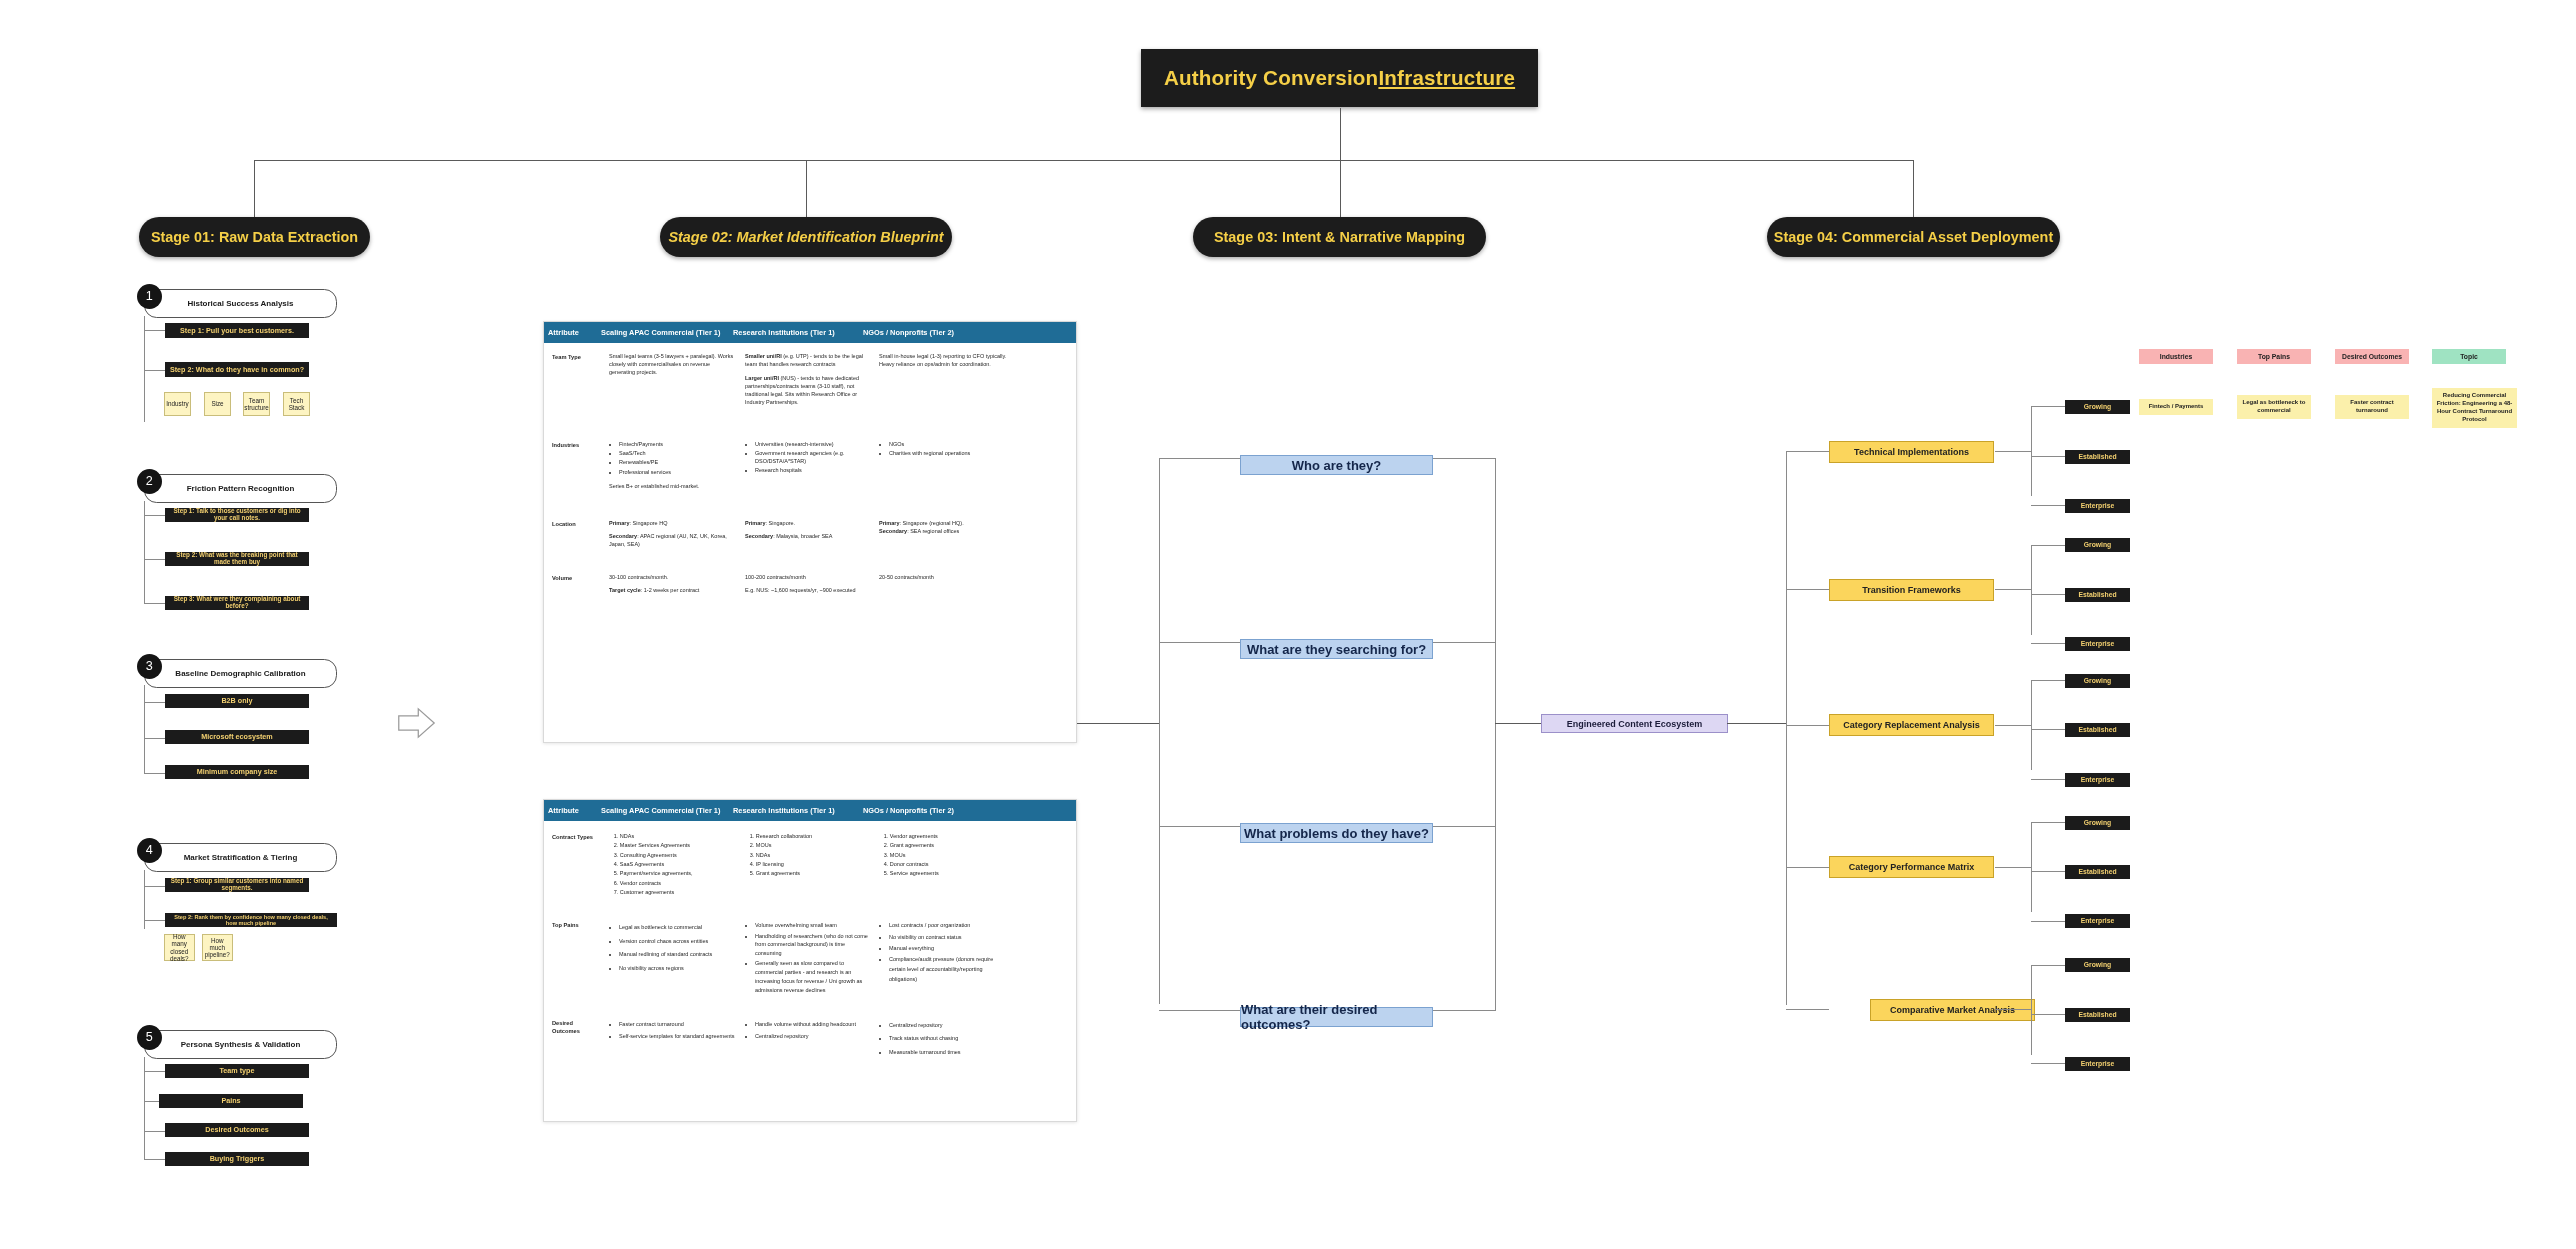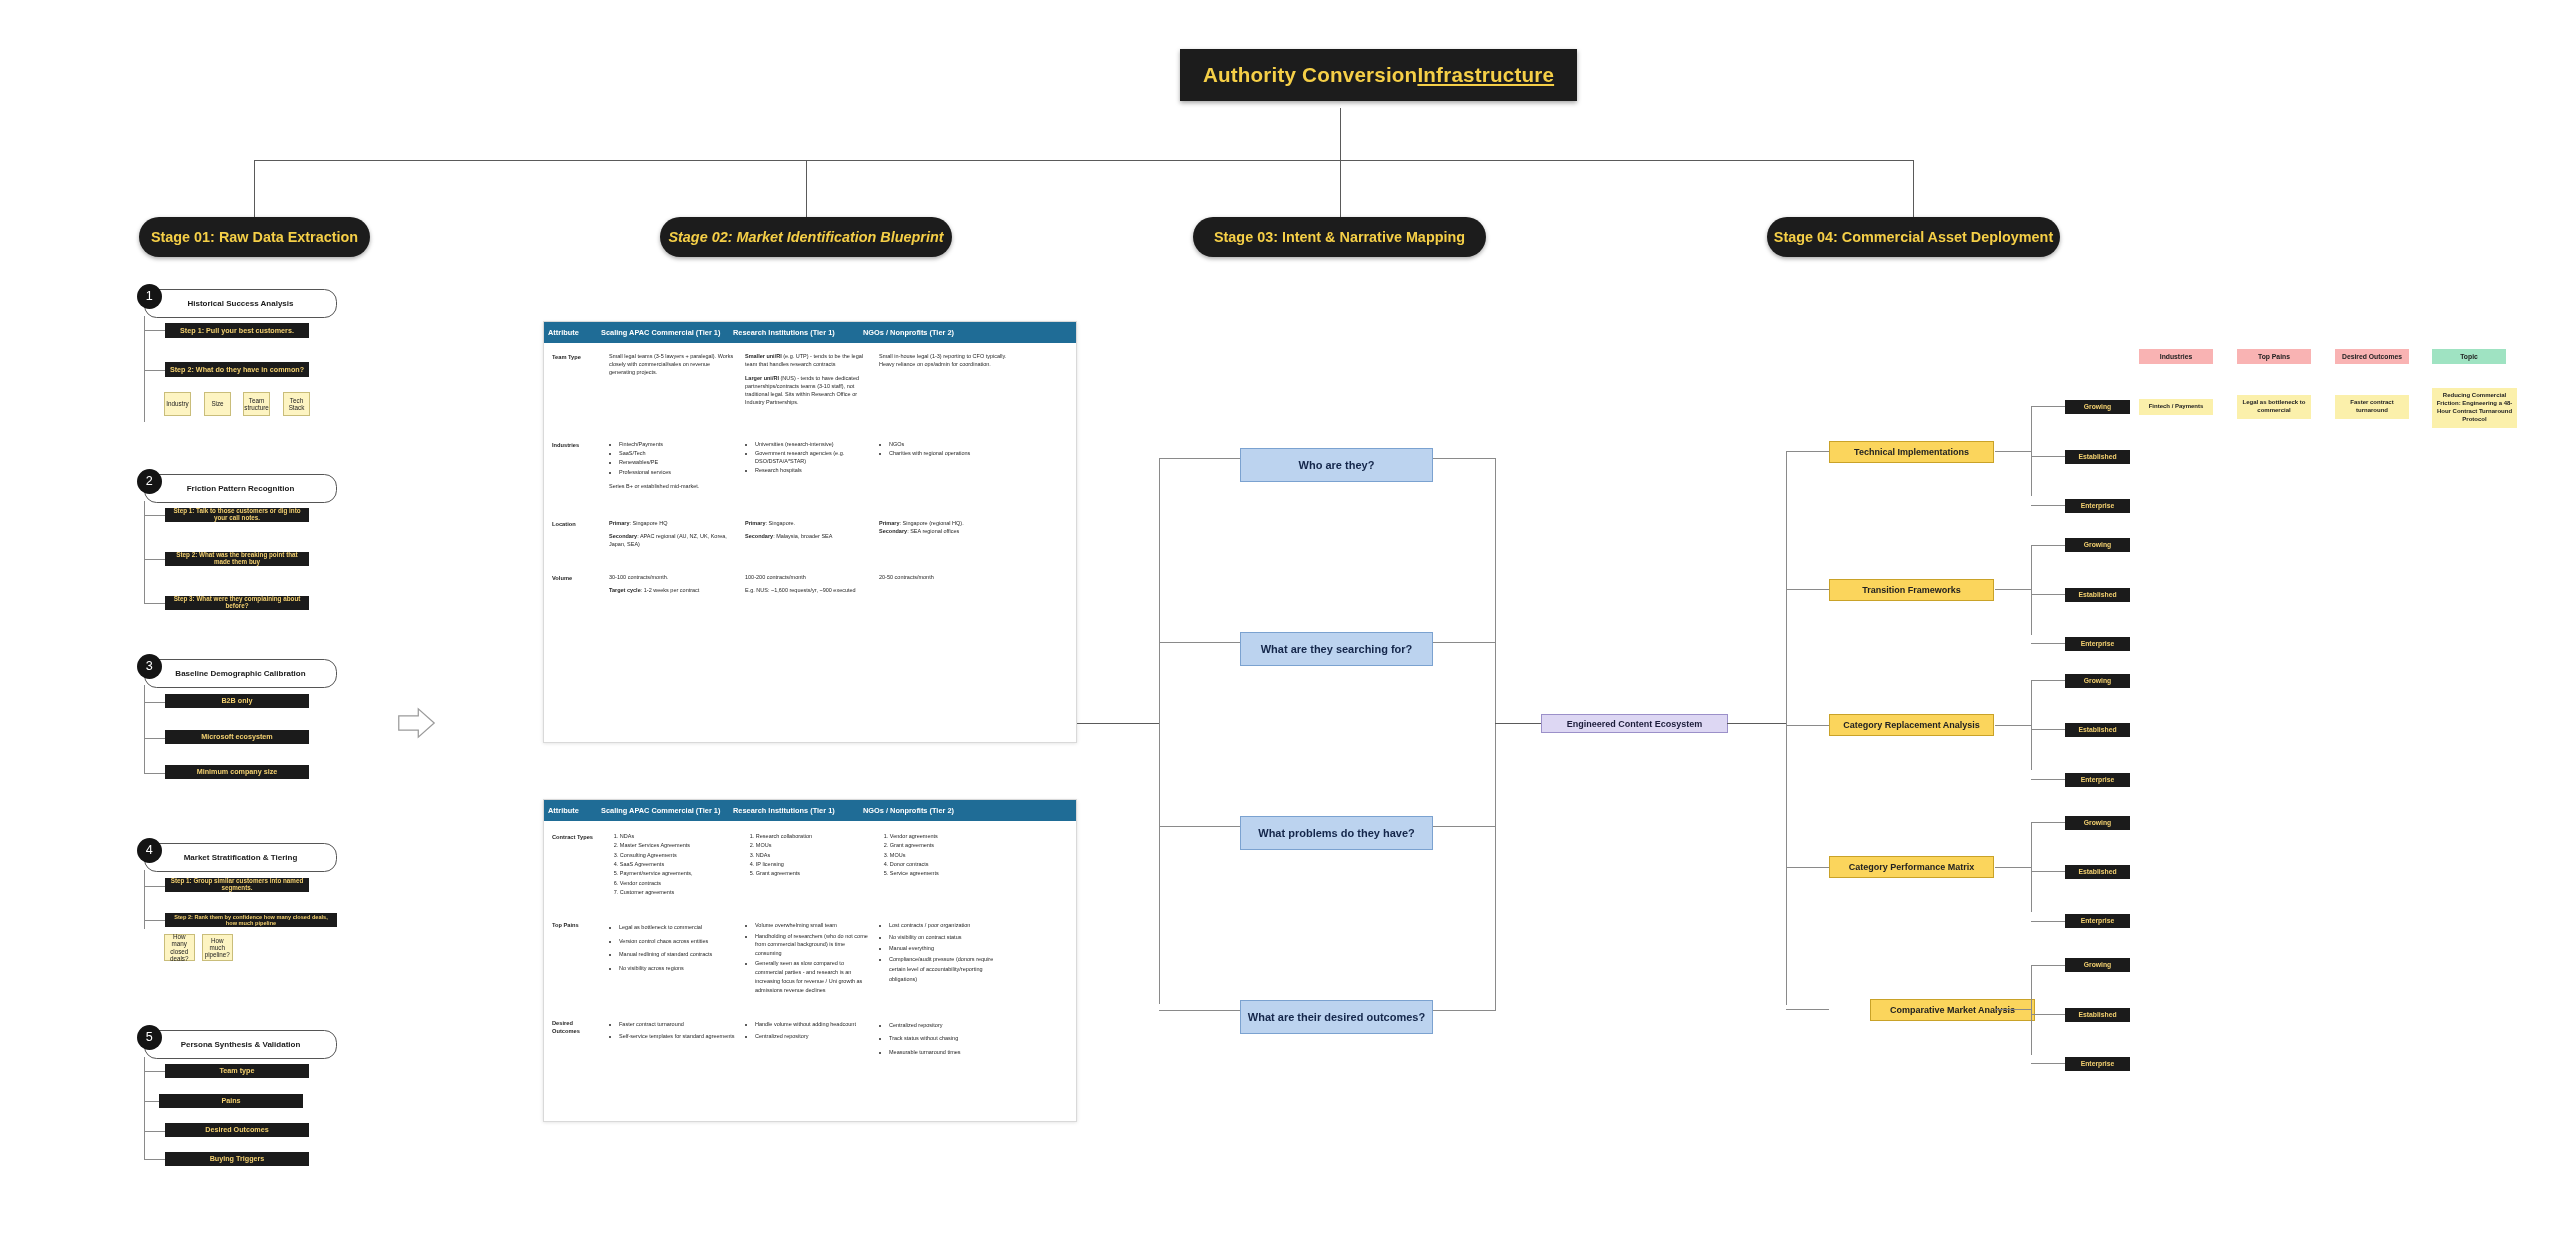--- a/index.html
+++ b/index.html
@@ -11,26 +11,25 @@
   .abs{position:absolute;box-sizing:border-box;}
 
   
   .line{position:absolute;background:#5a5a5a;}
   .hline{height:0.9px;}
   .vline{width:0.9px;}
   .line-lt{background:#8a8a8a;}
 
   
   #title-bar{
-    left:1141px;top:49px;width:397px;height:52px;
+    left:1141px;top:49px;width:397px;height:58px;
     background:#1c1c1c;color:#f5cf47;
     display:flex;align-items:center;justify-content:center;
     font-size:20.6px;font-weight:bold;letter-spacing:0.2px;
     box-shadow:0 1.8px 4.5px rgba(0,0,0,.35);
-    margin-left:39px;
   }
   #title-bar .u{text-decoration:underline;}
 
   
   .stage-pill{
     height:40px;background:#1c1c1c;color:#f5cf47;border-radius:20.6px;
     display:flex;align-items:center;justify-content:center;
     font-size:14.4px;font-weight:bold;
     box-shadow:0 1.8px 4.5px rgba(0,0,0,.35);
   }
@@ -71,21 +70,21 @@
   .trow ul{margin:0;padding-left:10px;}
   .trow ol{margin:0;padding-left:10.8px;}
   .trow li{margin-bottom:1.3px;}
   .trow p{margin:0 0 5.4px 0;}
   .b{font-weight:bold;}
 
   
   .q-node{
     background:#bcd3ef;border:0.9px solid #7ba2d0;color:#14264a;
     display:flex;align-items:center;justify-content:center;
-    font-size:11px;font-weight:bold;height:34px;
+    font-size:13px;font-weight:bold;height:20px;margin-top:7px;
   }
   .eco-node{
     background:#ddd7f3;border:0.9px solid #9b90c9;color:#1c1c3a;
     display:flex;align-items:center;justify-content:center;
     font-size:9px;font-weight:bold;height:19px;
   }
 
   
   .y-node{
     background:#fcd council;background:#fbd55c;border:0.9px solid #c9a228;color:#222;

